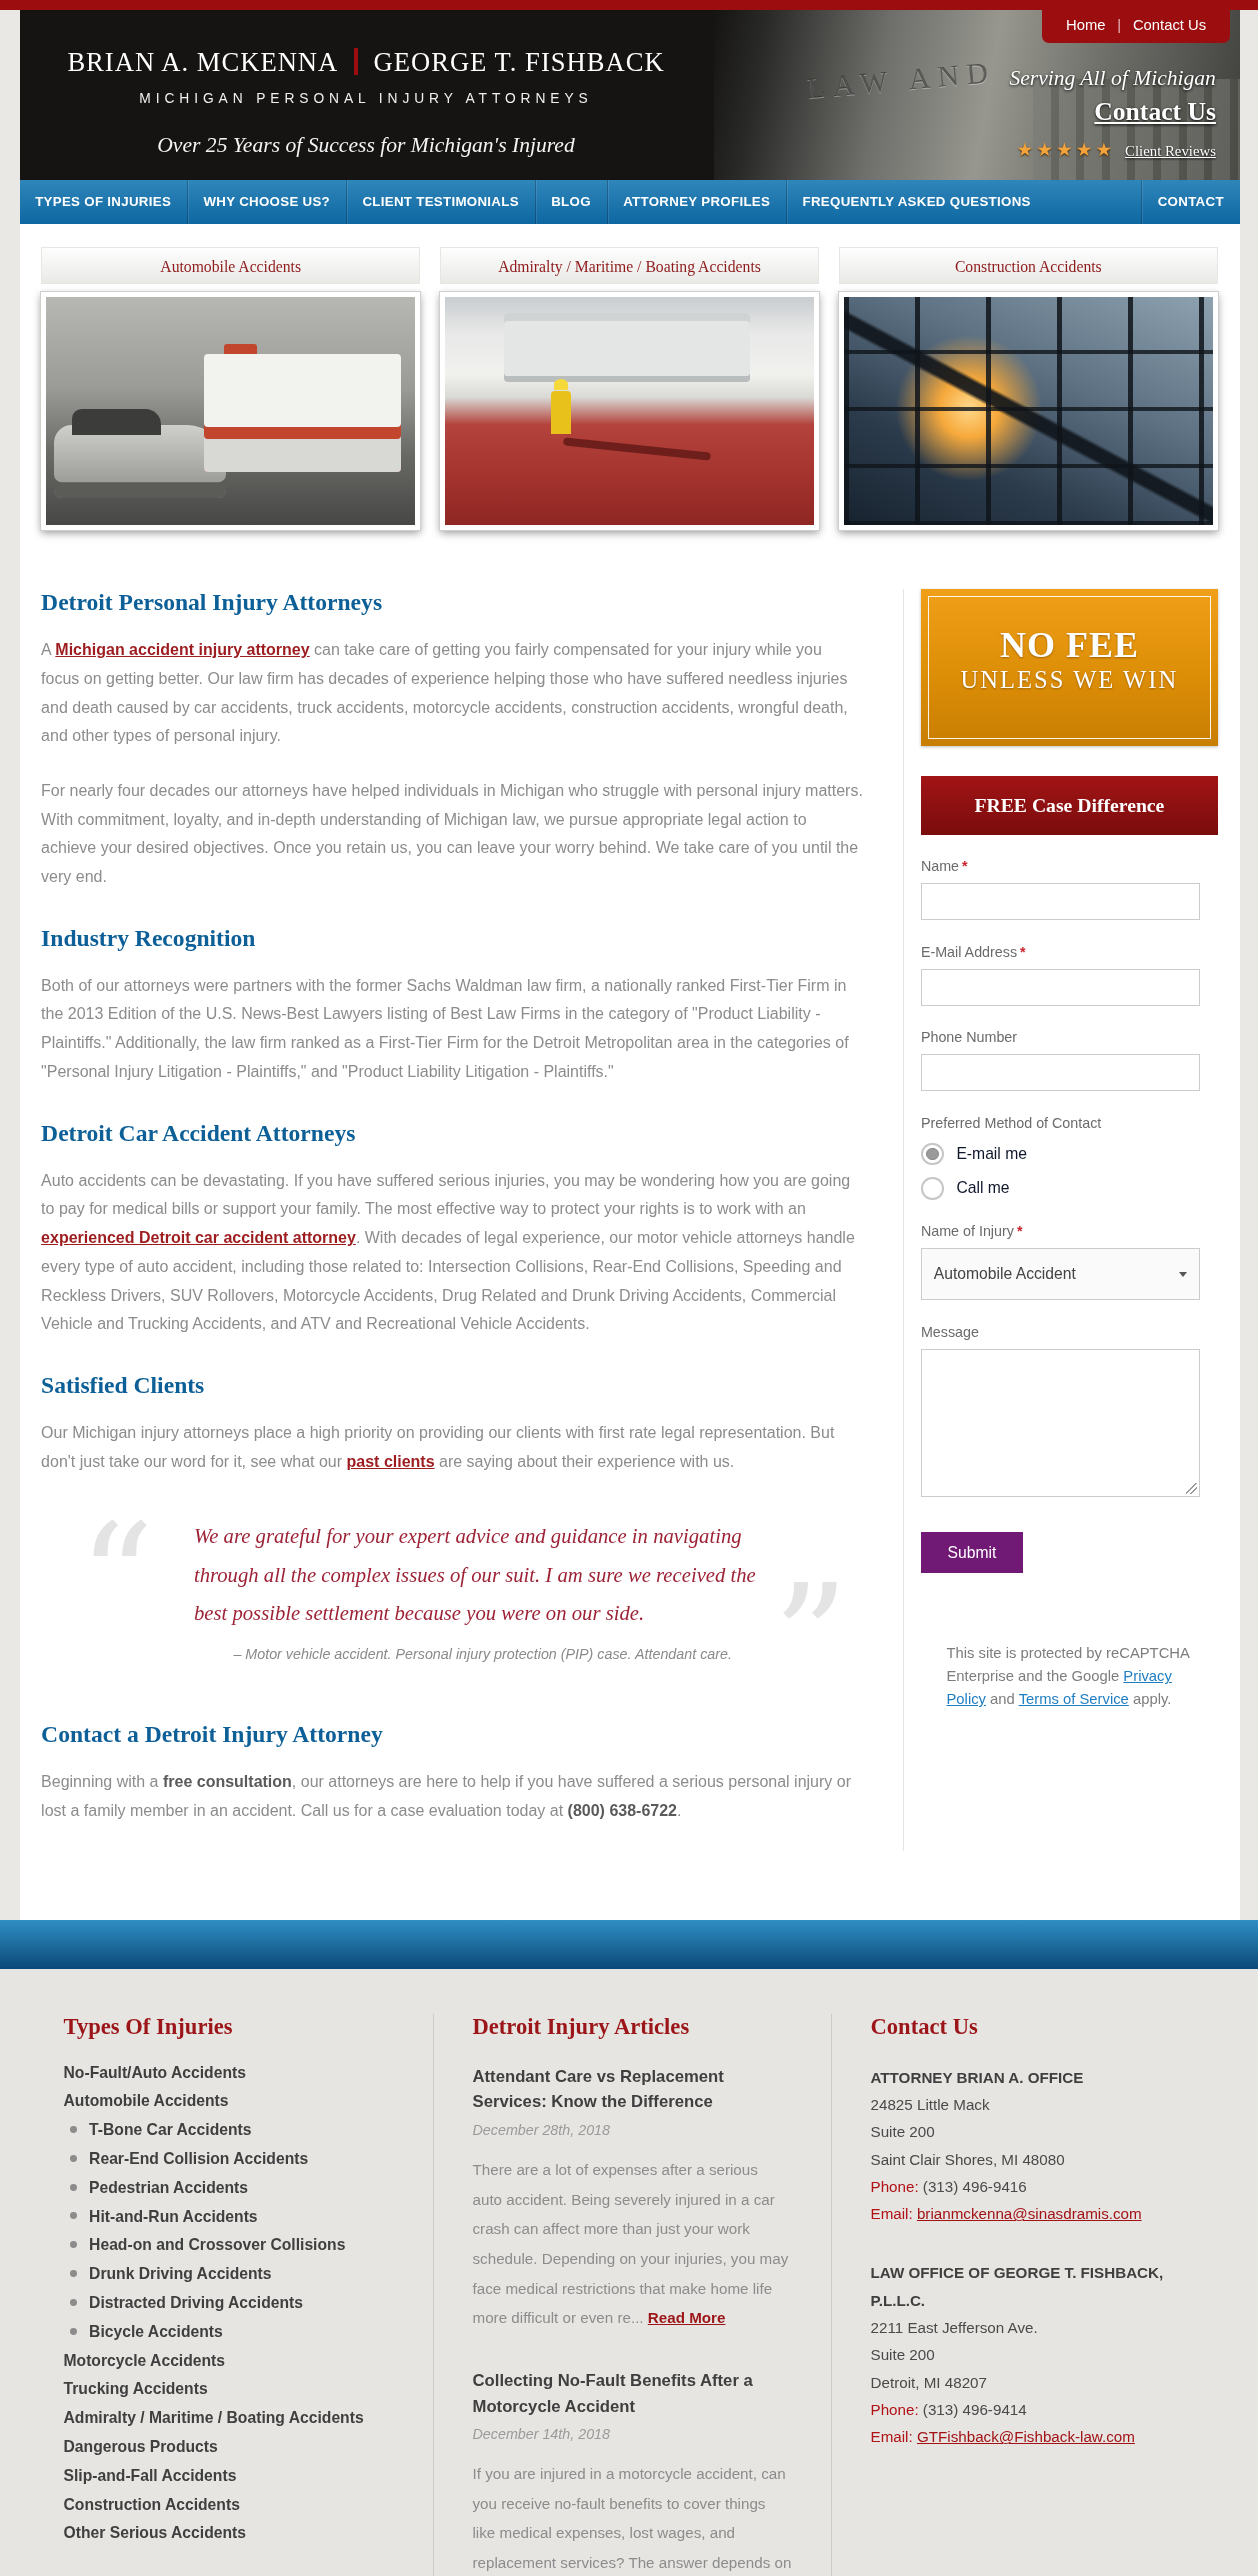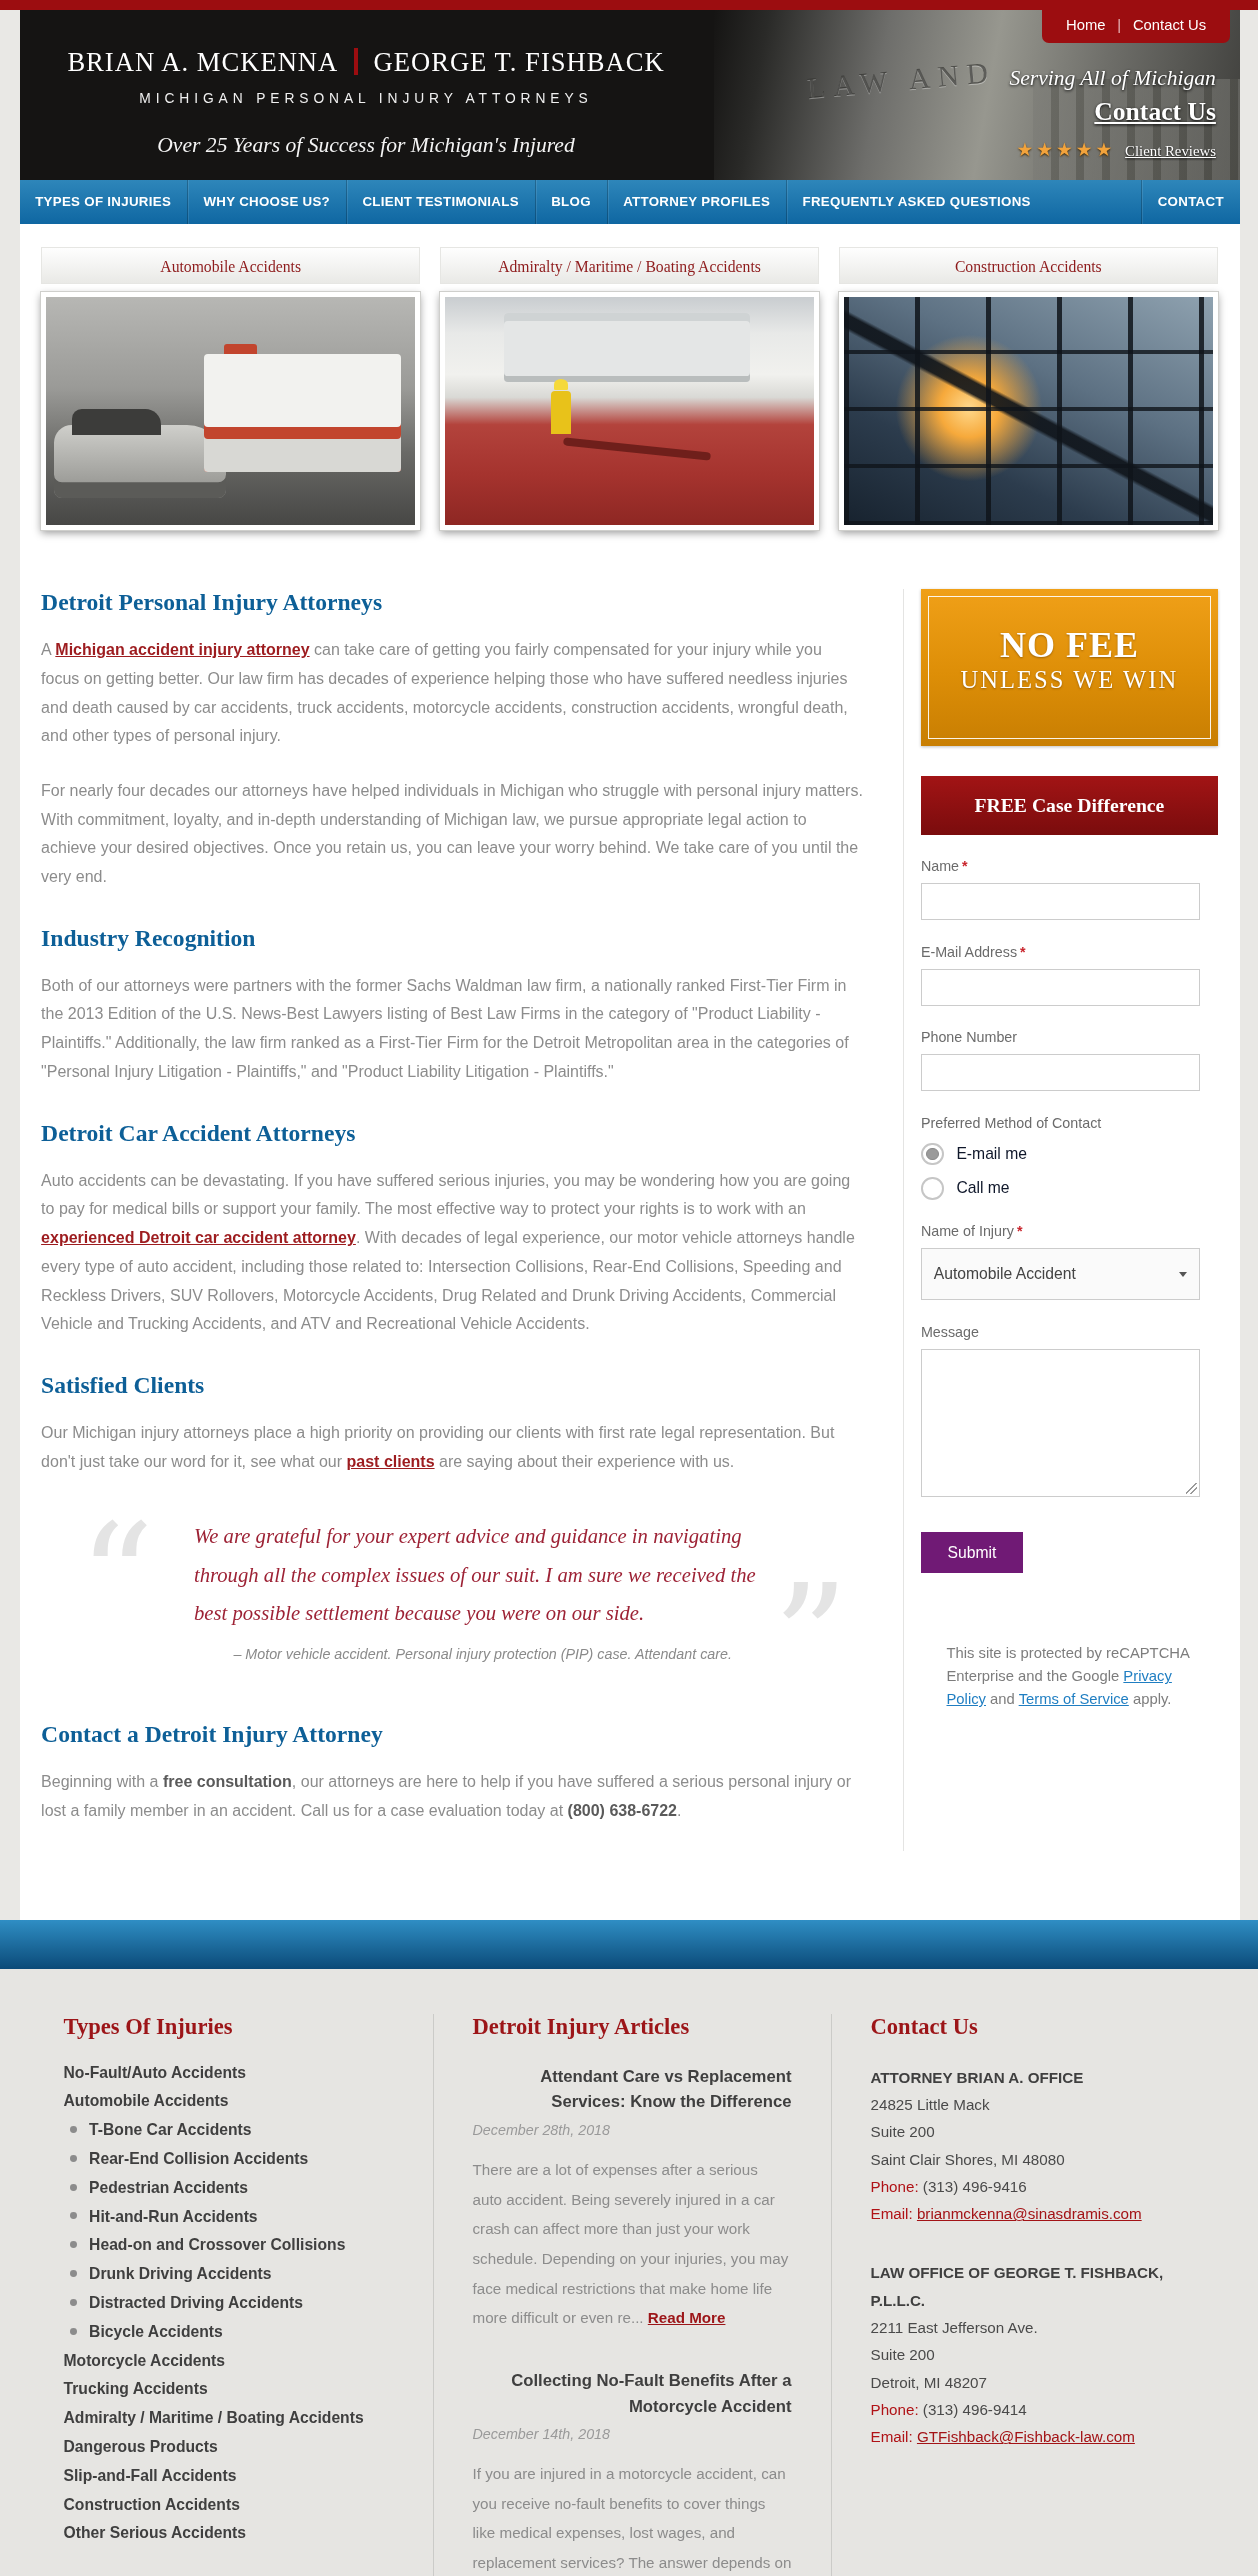--- a/index.html
+++ b/index.html
@@ -116,21 +116,21 @@
   .fc{box-sizing:border-box;}
   .fc1{width:413px;padding:0 34px 0 44px;}
   .fc2{width:398px;padding:0 39px;border-left:1px solid #cbcbc8;}
   .fc3{flex:1;padding:0 29.5px 0 39px;border-left:1px solid #cbcbc8;}
   .f-head{color:#9c1518;font-family:"Liberation Serif",serif;font-size:22.6px;font-weight:700;margin:0 0 23.6px;}
   ul.injuries{list-style:none;margin:0;padding:0;}
   ul.injuries li{color:#3f3f3f;font-weight:700;font-size:15.7px;margin-bottom:10.8px;cursor:pointer;}
   ul.injuries li.sub{padding-left:25.6px;position:relative;}
   ul.injuries li.sub::before{content:"";position:absolute;left:6.9px;top:4.9px;width:6.9px;height:6.9px;border-radius:50%;background:#8c8c8c;}
   .art{margin-bottom:35px;}
-  .art-title{color:#3f3f3f;font-weight:700;font-size:16.7px;line-height:1.55;cursor:pointer;text-align:right;}
+  .art-title{color:#3f3f3f;font-weight:700;font-size:16.7px;line-height:1.55;cursor:pointer;}
   .art-date{color:#9a9a9a;font-style:italic;font-size:14.3px;margin:6.9px 0 16.7px;}
   .art-body{color:#8c8c8c;font-size:15.2px;line-height:1.95;}
   .readmore{color:#9c1518;font-weight:700;text-decoration:underline;cursor:pointer;}
   .c-block{margin-bottom:31.5px;}
   .c-name{font-weight:700;color:#3f3f3f;font-size:15.2px;line-height:1.8;}
   .c-line{color:#4a4a4a;font-size:15.2px;line-height:1.8;}
   .c-lab{color:#b01216;}
   .c-email-link{color:#a31316;text-decoration:underline;cursor:pointer;}
 </style>
 </head>

